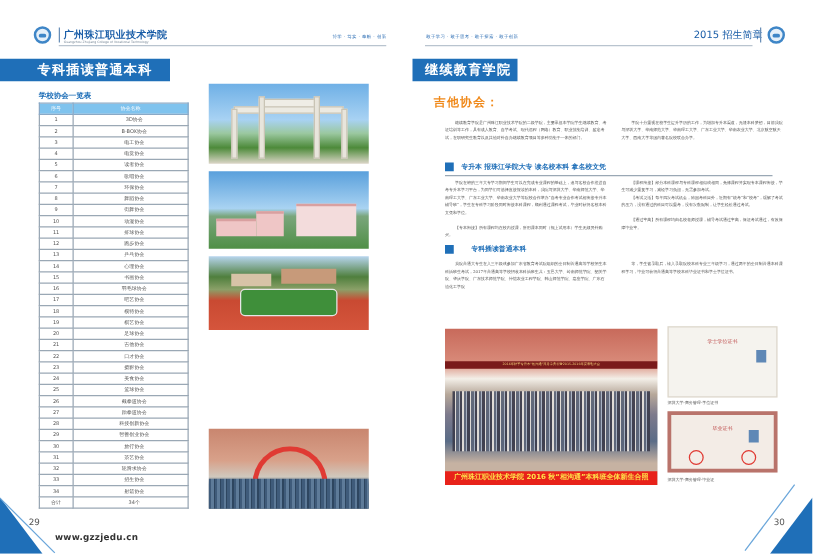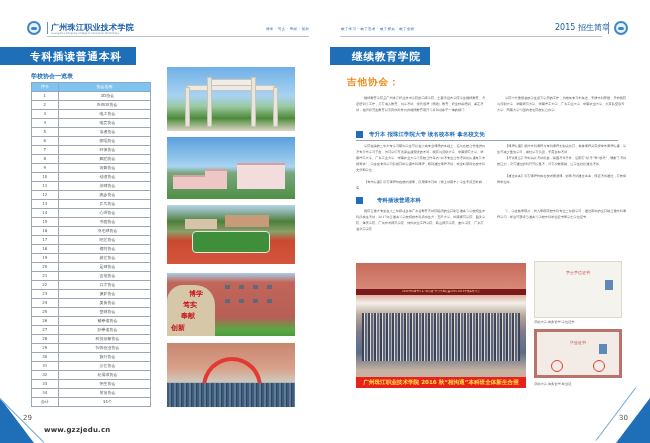--- a/index.html
+++ b/index.html
@@ -260,35 +260,20 @@
     <div class="b" style="left:38px;top:32px;width:22px;height:20px;"></div>
     <div class="b" style="left:70px;top:26px;width:48px;height:26px;background:#f3dcdc;"></div>
   </div>
 
   <div class="photo ph-field">
     <div class="bl" style="left:18px;top:14px;width:32px;height:10px;"></div>
     <div class="bl" style="left:58px;top:10px;width:44px;height:12px;background:#c79a7a;"></div>
     <div class="grass"></div>
   </div>
 
-  <div class="photo ph-rock">
-    <div class="win" style="left:58px;top:12px;"></div>
-      <div class="win" style="left:72px;top:12px;"></div>
-    <div class="win" style="left:86px;top:12px;"></div>
-      <div class="win" style="left:100px;top:12px;"></div>
-    <div class="win" style="left:58px;top:26px;"></div>
-      <div class="win" style="left:72px;top:26px;"></div>
-    <div class="win" style="left:86px;top:26px;"></div>
-      <div class="win" style="left:100px;top:26px;"></div>
-    <div class="rock"></div>
-    <div class="txt" style="top:16px;left:22px;">博学</div>
-    <div class="txt" style="top:27px;left:16px;">笃实</div>
-    <div class="txt" style="top:38px;left:14px;">奉献</div>
-    <div class="txt" style="top:50px;left:4px;">创新</div>
-  </div>
 
   <div class="photo ph-mil">
     <div class="arch"></div>
     <div class="crowd"></div>
   </div>
 
   <div class="corner corner-left"></div>
   <div class="diag" style="left:0;top:398px;width:62px;transform:rotate(45deg);"></div>
   <div class="pnum" style="left:23px;top:414px;">29</div>
   <div class="url">www.gzzjedu.cn</div>
@@ -296,21 +281,21 @@
 
 <div class="page page-right">
   <div>
     <div class="motto" style="left:16px;top:27px;">敢于学习 · 敢于思考 · 敢于探索 · 敢于创新</div>
     <div class="brochure" style="left:230px;top:22px;">2015 招生简章</div>
     <div class="vbar" style="left:283px;top:22px;"></div>
     <div class="logo-circle" style="left:289px;top:21px;"></div>
     <div class="hdr-line" style="left:15px;width:262px;"></div>
   </div>
 
-  <div class="banner" style="left:5px;width:100px;padding-left:22px;">继续教育学院</div>
+  <div class="banner" style="left:5px;width:84px;padding-left:10px;">继续教育学院</div>
 </div>
 
 <div class="h-overview">吉他协会：</div>
 <div class="para" style="left:356px;top:95px;width:130px;height:30px;">继续教育学院是广州珠江职业技术学院的二级学院，主要承担本学院学生继续教育、考证培训等工作，具有成人教育、自学考试、现代远程（网络）教育、职业技能培训、鉴定考试，在职研究生教育以及其他对外自办继续教育项目等多种功能于一体的部门。</div>
 <div class="para" style="left:497px;top:95px;width:130px;height:30px;">学院十分重视在校学生提升学历的工作，为增加专升本渠道，无缝本科梦想，目前我院与深圳大学、华南师范大学、华南理工大学、广东工业大学、华南农业大学、北京航空航天大学、西南大学等国内著名院校联合办学。</div>
 
 <div class="subhead" style="left:356px;top:130px;"><span class="sq"></span><span>专升本 报珠江学院大专 读名校本科 拿名校文凭</span></div>
 <div class="rule" style="left:356px;top:140px;width:262px;"></div>
 <div class="para" style="left:356px;top:143px;width:130px;height:36px;">学院在籍的三年大专学习期间学生可以在完成专业课程的基础上，追与名校合作推进自考专升本学习平台，为同学们可选择直接报读的本科，我院与深圳大学、华南师范大学、华南理工大学、广东工业大学、华南农业大学等院校合作举办“自考专业合作考试相衔接专升本辅导班”，学生在专科学习阶段同时衔接本科课程，顺利通过课程考试，毕业时获得名校本科文凭和学位。</div>
 <div class="para" style="left:356px;top:179px;width:130px;height:12px;">【专本衔接】所有课程均在校内授课，所用课本同时（规上试用本）学生无须另外购买。</div>

